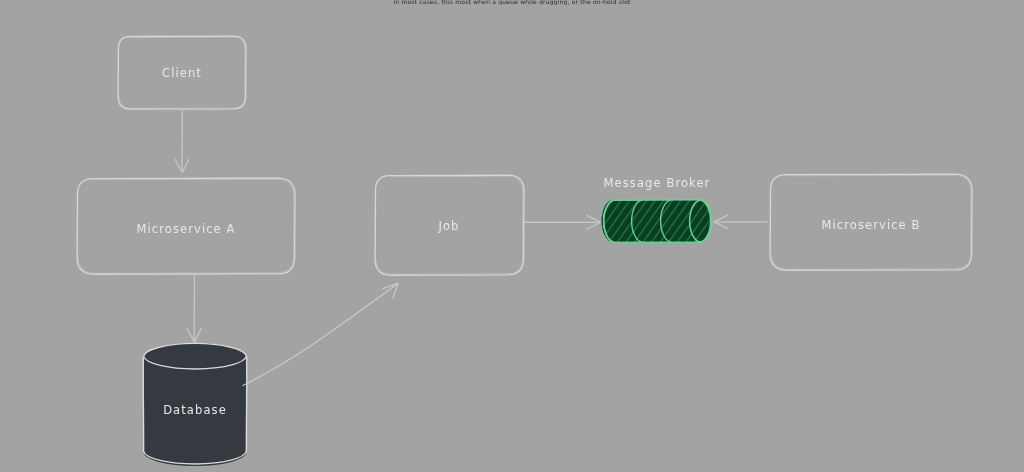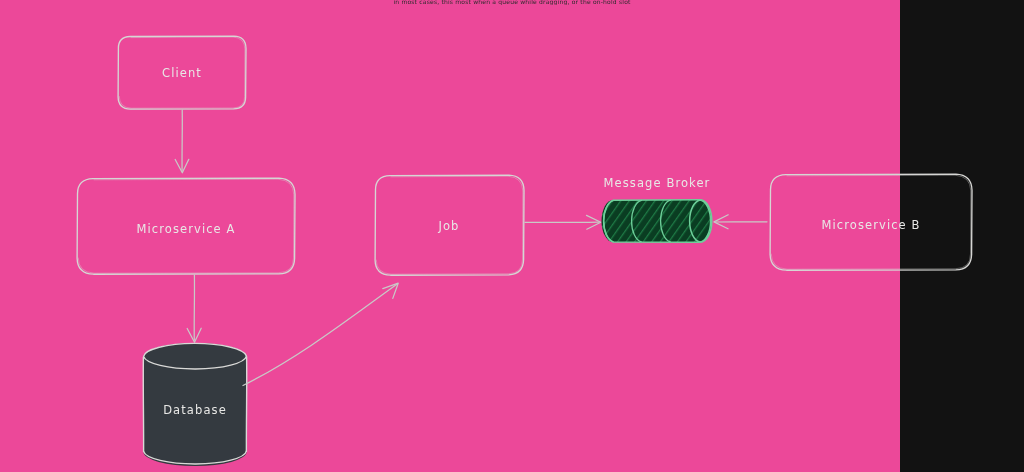--- a/index.html
+++ b/index.html
@@ -5,22 +5,22 @@
 <style>
   * { margin:0; padding:0; box-sizing:border-box; }
   html, body {
     width:1024px; height:472px;
     background:#121212;
     overflow:hidden;
     font-family:"DejaVu Sans", sans-serif;
   }
   #canvas {
     position:relative;
-    width:900px; height:472px;
-    background:#ec4899;
+    width:1024px; height:472px;
+    background:#a3a3a3;
   }
   #diagram-svg {
     position:absolute; left:0; top:0;
     width:1024px; height:472px;
     display:block;
   }
   .node-label {
     font-family:"DejaVu Sans", sans-serif;
     font-size:11.5px;
     letter-spacing:1.1px;

